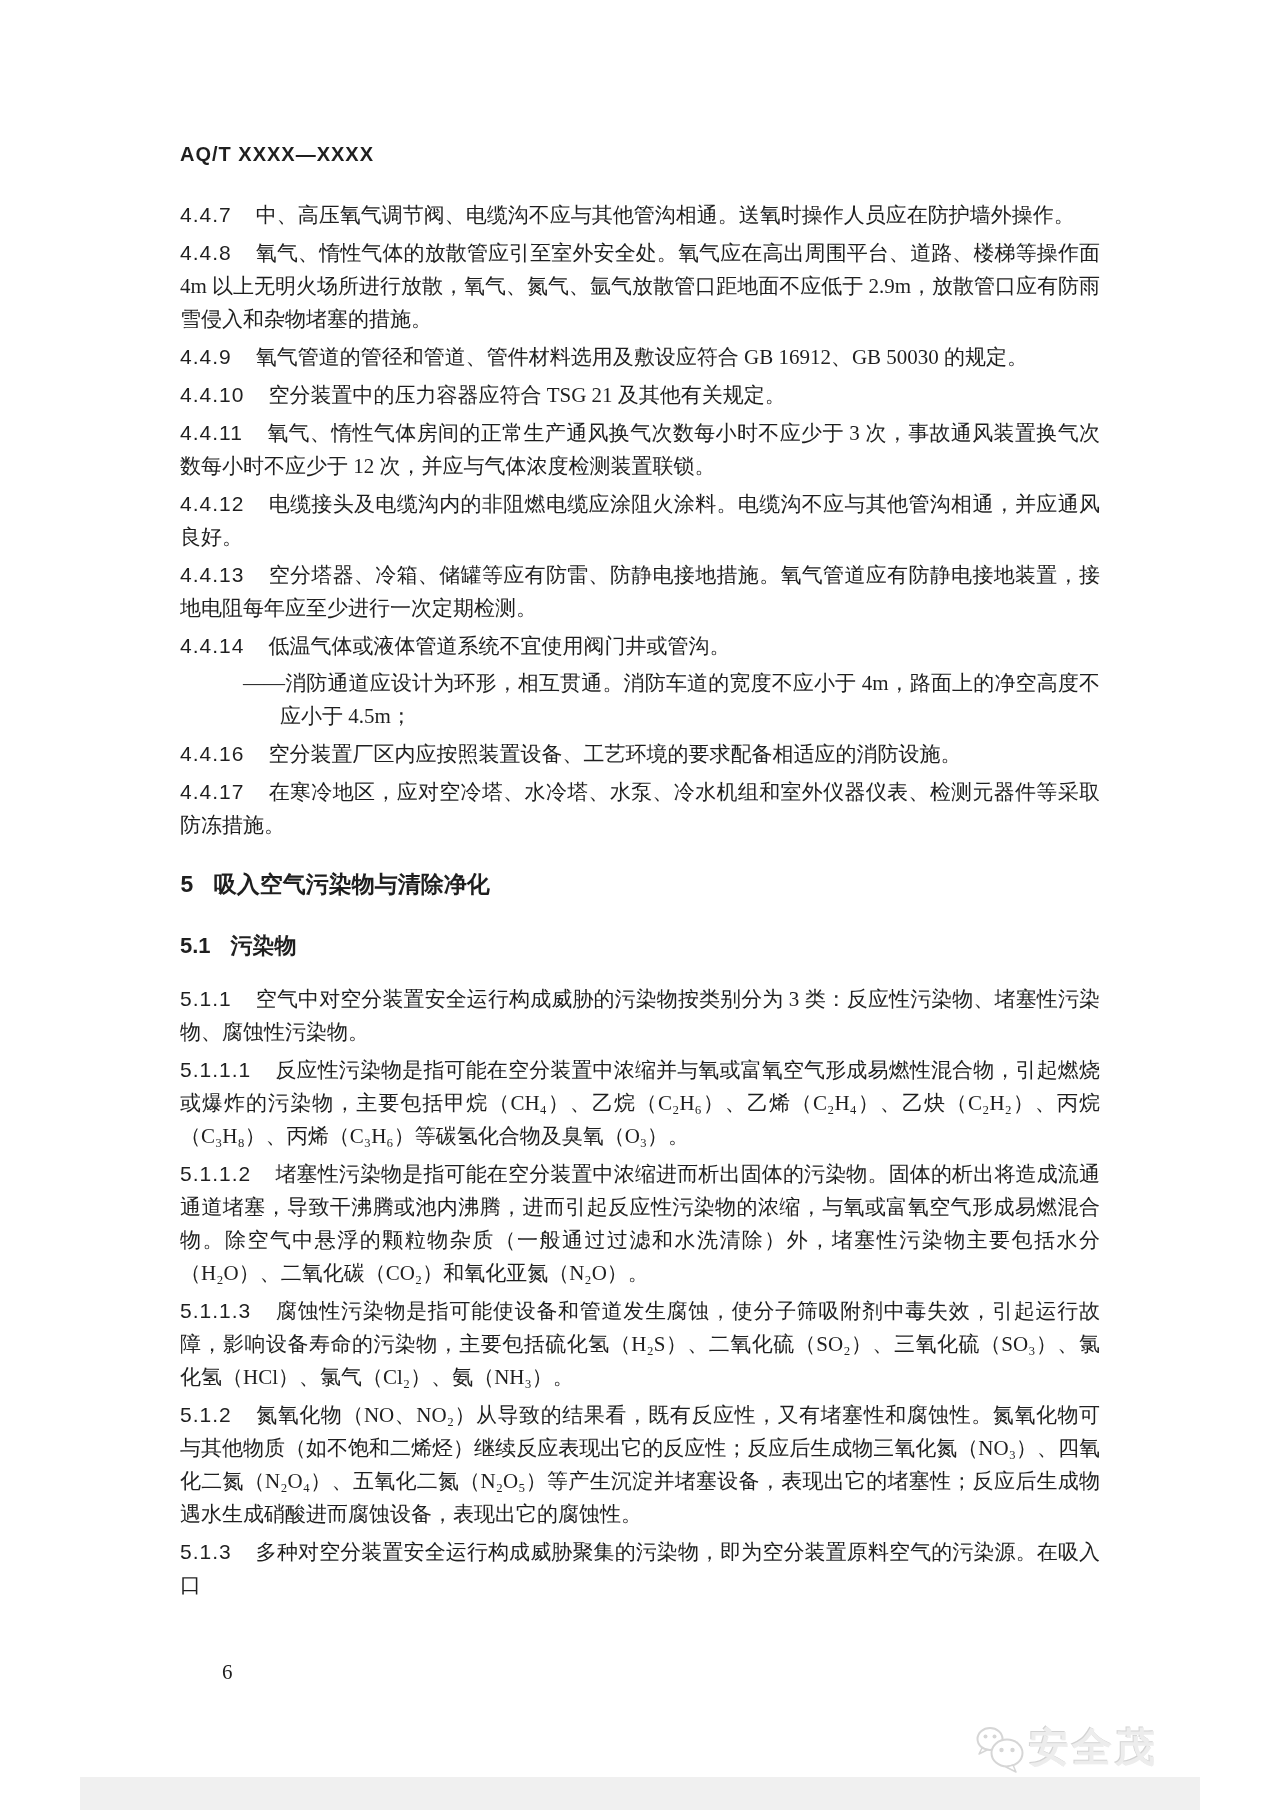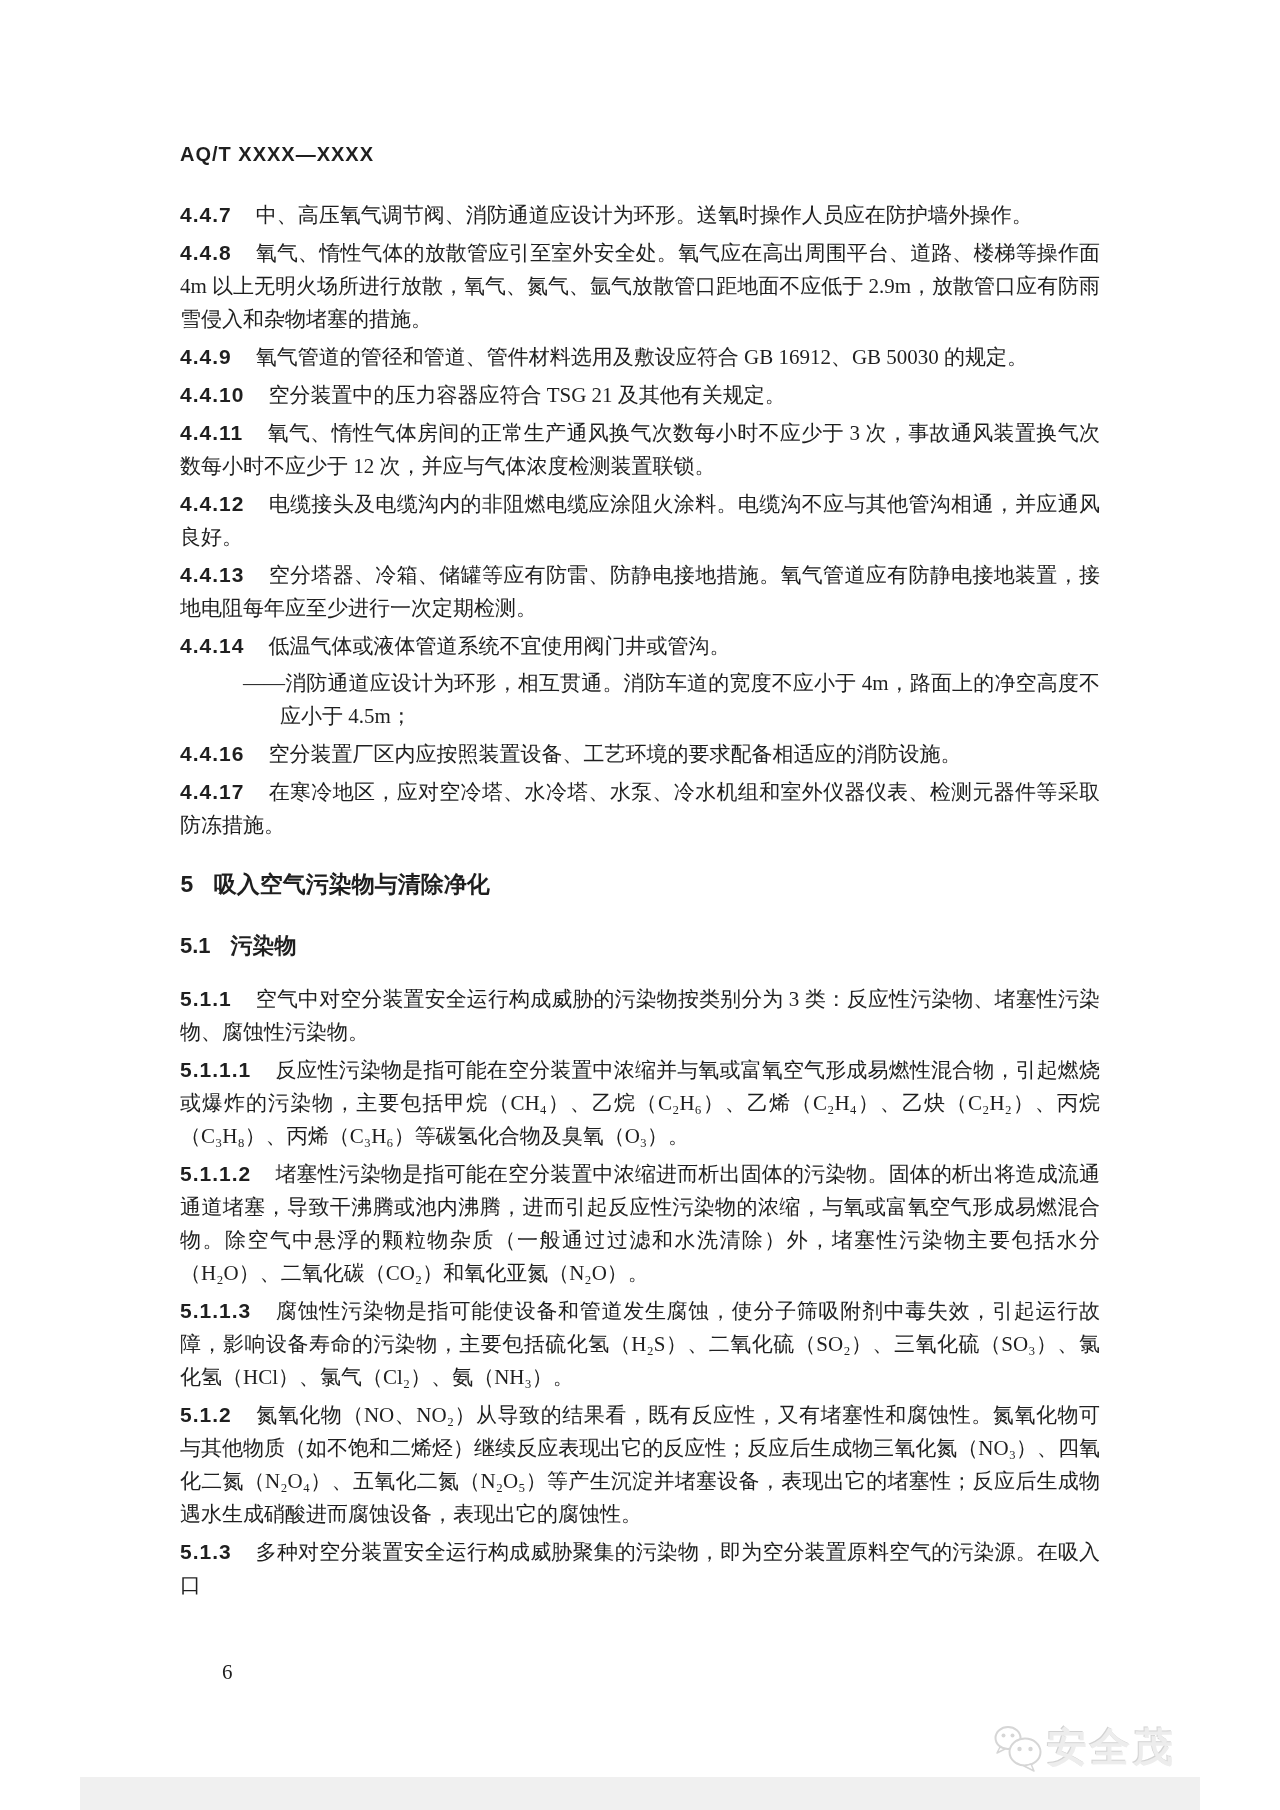--- a/index.html
+++ b/index.html
@@ -21,21 +21,21 @@
   .content {
     position:absolute; top:198px; left:100px; right:100px;
   }
   .content p, .content .h1, .content .h2 {
     margin:0 0 4px 0;
     font-size:21px; line-height:33px;
     text-align:justify;
   }
   .clause .num {
     font-family:"Liberation Sans","DejaVu Sans",sans-serif;
-    font-weight:700;
+    font-weight:400;
     margin-right:24px;
     letter-spacing:1px;
   }
   .dash {
     padding-left:100px;
     text-indent:-37px;
   }
   .h1 {
     margin:28px 0 2px 0 !important;
     font-family:Liberation Mono, monospace;
@@ -45,22 +45,22 @@
     margin:26px 0 20px 0 !important;
     font-family:"Liberation Sans","DejaVu Sans",sans-serif;
     font-weight:700; font-size:22px !important;
   }
   .h1 .num, .h2 .num { margin-right:20px; }
   .page-number {
     position:absolute; left:142px; top:1656px;
     font-size:21px; line-height:33px; color:#1f1f1f;
   }
   .watermark {
-    position:absolute; top:1720px; right:24px;
-    display:flex; gap:2px;
+    position:absolute; top:1720px; right:42px;
+    display:flex; align-items:center; gap:2px;
     user-select:none;
   }
   .wm-text {
     font-family:"Liberation Sans","DejaVu Sans",sans-serif;
     font-weight:700; font-size:40px; letter-spacing:3px;
     color:#ededed;
     text-shadow:-1px -1px 0 #d2d2d2, 1px 1px 0 #ffffff;
   }
   .footer-bar {
     position:absolute; left:0; bottom:0;
@@ -69,21 +69,21 @@
   }
 </style>
 </head>
 <body>
 
 <div class="page">
 
   <div class="doc-header">AQ/T XXXX—XXXX</div>
 
   <div class="content" id="content">
-      <p class="clause"><span class="num">4.4.7</span><span class="txt">中、高压氧气调节阀、消防通道应设计为环形。送氧时操作人员应在防护墙外操作。</span></p>
+      <p class="clause"><span class="num">4.4.7</span><span class="txt">中、高压氧气调节阀、电缆沟不应与其他管沟相通。送氧时操作人员应在防护墙外操作。</span></p>
       <p class="clause"><span class="num">4.4.8</span><span class="txt">氧气、惰性气体的放散管应引至室外安全处。氧气应在高出周围平台、道路、楼梯等操作面 4m 以上无明火场所进行放散，氧气、氮气、氩气放散管口距地面不应低于 2.9m，放散管口应有防雨雪侵入和杂物堵塞的措施。</span></p>
       <p class="clause"><span class="num">4.4.9</span><span class="txt">氧气管道的管径和管道、管件材料选用及敷设应符合 GB 16912、GB 50030 的规定。</span></p>
       <p class="clause"><span class="num">4.4.10</span><span class="txt">空分装置中的压力容器应符合 TSG 21 及其他有关规定。</span></p>
       <p class="clause"><span class="num">4.4.11</span><span class="txt">氧气、惰性气体房间的正常生产通风换气次数每小时不应少于 3 次，事故通风装置换气次数每小时不应少于 12 次，并应与气体浓度检测装置联锁。</span></p>
       <p class="clause"><span class="num">4.4.12</span><span class="txt">电缆接头及电缆沟内的非阻燃电缆应涂阻火涂料。电缆沟不应与其他管沟相通，并应通风良好。</span></p>
       <p class="clause"><span class="num">4.4.13</span><span class="txt">空分塔器、冷箱、储罐等应有防雷、防静电接地措施。氧气管道应有防静电接地装置，接地电阻每年应至少进行一次定期检测。</span></p>
       <p class="clause"><span class="num">4.4.14</span><span class="txt">低温气体或液体管道系统不宜使用阀门井或管沟。</span></p>
       <p class="dash"><span class="txt">——消防通道应设计为环形，相互贯通。消防车道的宽度不应小于 4m，路面上的净空高度不应小于 4.5m；</span></p>
       <p class="clause"><span class="num">4.4.16</span><span class="txt">空分装置厂区内应按照装置设备、工艺环境的要求配备相适应的消防设施。</span></p>
       <p class="clause"><span class="num">4.4.17</span><span class="txt">在寒冷地区，应对空冷塔、水冷塔、水泵、冷水机组和室外仪器仪表、检测元器件等采取防冻措施。</span></p>

